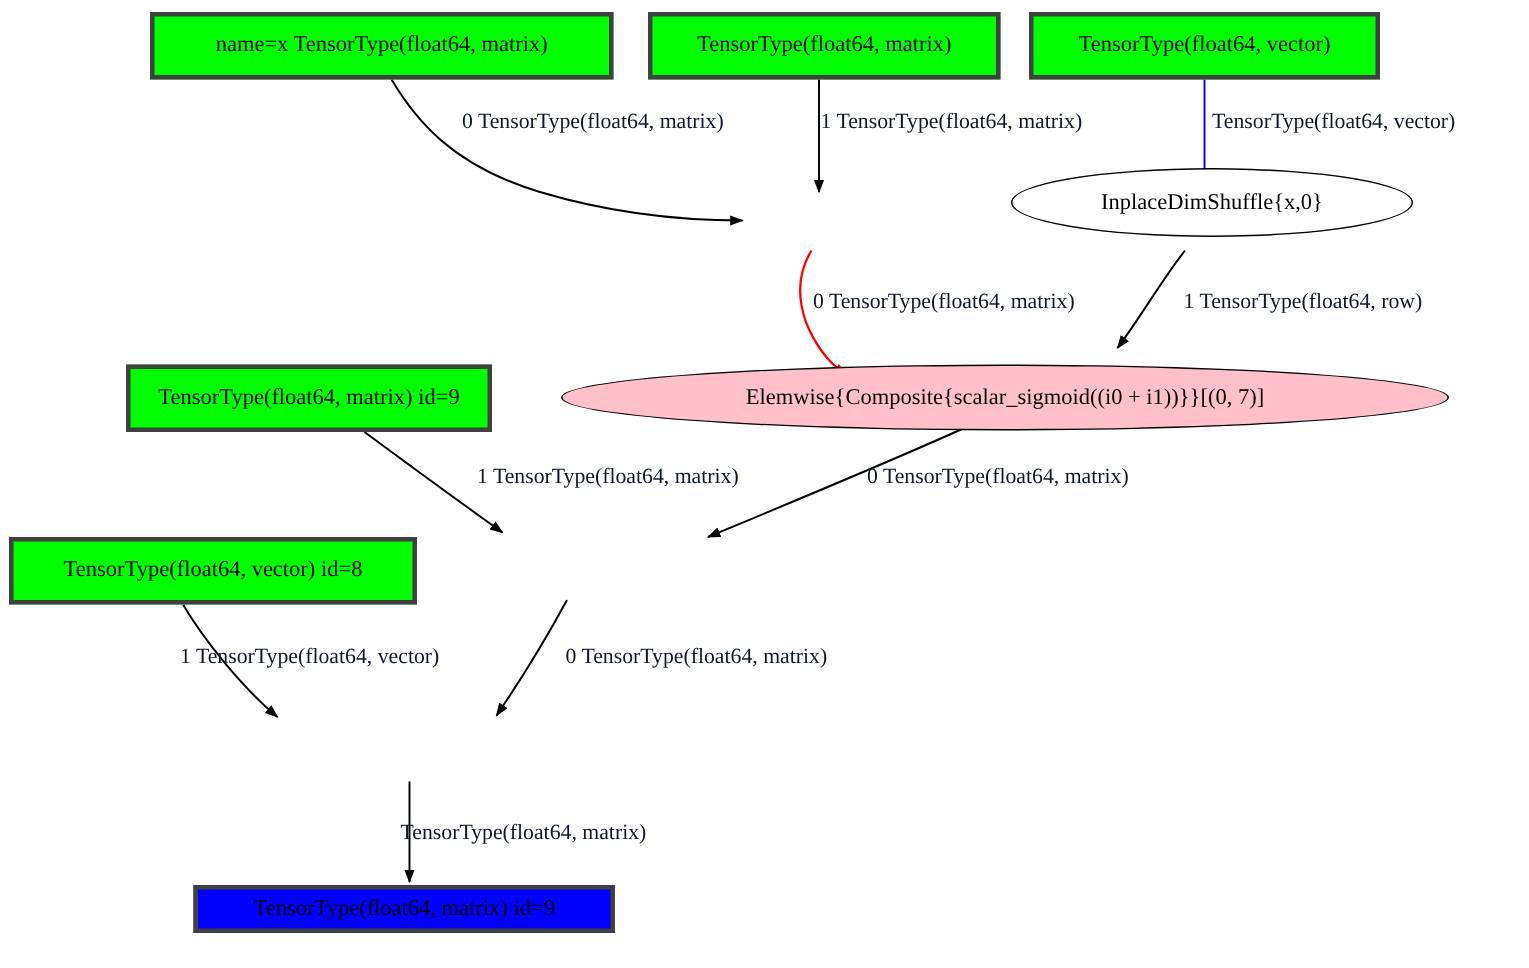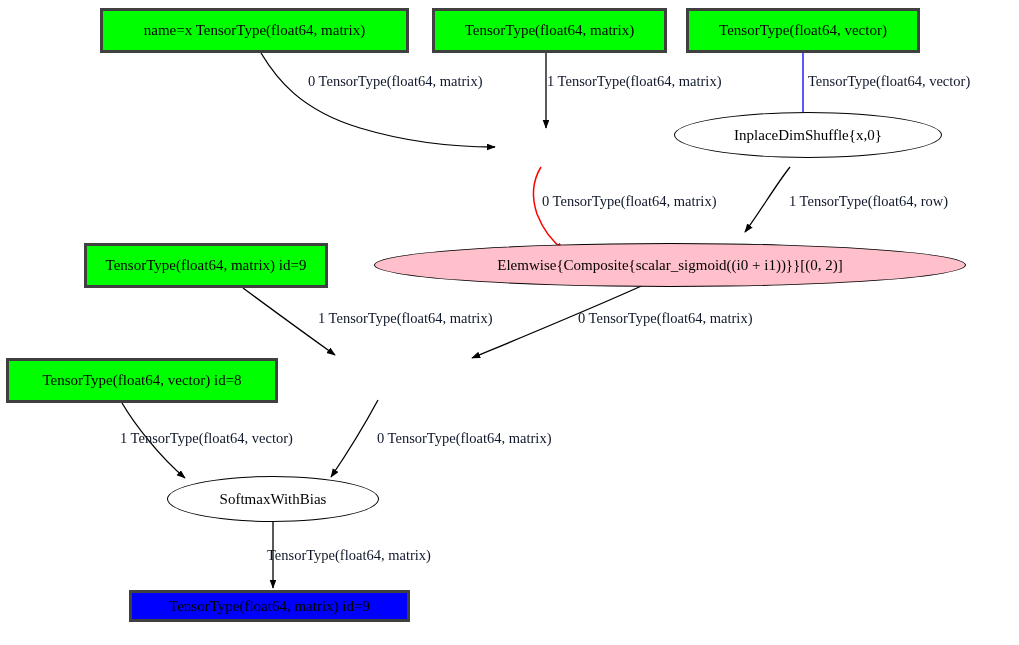--- a/index.html
+++ b/index.html
@@ -118,35 +118,32 @@
   <div class="node-box green" style="left:686px; top:8px; width:234px; height:45px;">
     <span class="node-label">TensorType(float64, vector)</span>
   </div>
 
 
   <div class="node-ellipse" style="left:674px; top:112px; width:268px; height:46px;">
     <span class="node-label">InplaceDimShuffle{x,0}</span>
   </div>
 
   <div class="node-ellipse pink" style="left:374px; top:243px; width:592px; height:44px;">
-    <span class="node-label">Elemwise{Composite{scalar_sigmoid((i0 + i1))}}[(0, 2)]</span>
+    <span class="node-label">Elemwise{Composite{scalar_sigmoid((i0 + i1))}}[(0, 7)]</span>
   </div>
 
   <div class="node-box green" style="left:84px; top:243px; width:244px; height:45px;">
     <span class="node-label">TensorType(float64, matrix) id=9</span>
   </div>
 
   <div class="node-box green" style="left:6px; top:358px; width:272px; height:45px;">
     <span class="node-label">TensorType(float64, vector) id=8</span>
   </div>
 
 
-  <div class="node-ellipse" style="left:167px; top:476px; width:212px; height:46px;">
-    <span class="node-label">SoftmaxWithBias</span>
-  </div>
 
   <div class="node-box blue" style="left:129px; top:590px; width:281px; height:32px;">
     <span class="node-label">TensorType(float64, matrix) id=9</span>
   </div>
 
   <div class="edge-label" style="left:308px; top:74px;">0 TensorType(float64, matrix)</div>
 
   <div class="edge-label" style="left:547px; top:74px;">1 TensorType(float64, matrix)</div>
 
   <div class="edge-label" style="left:808px; top:74px;">TensorType(float64, vector)</div>

